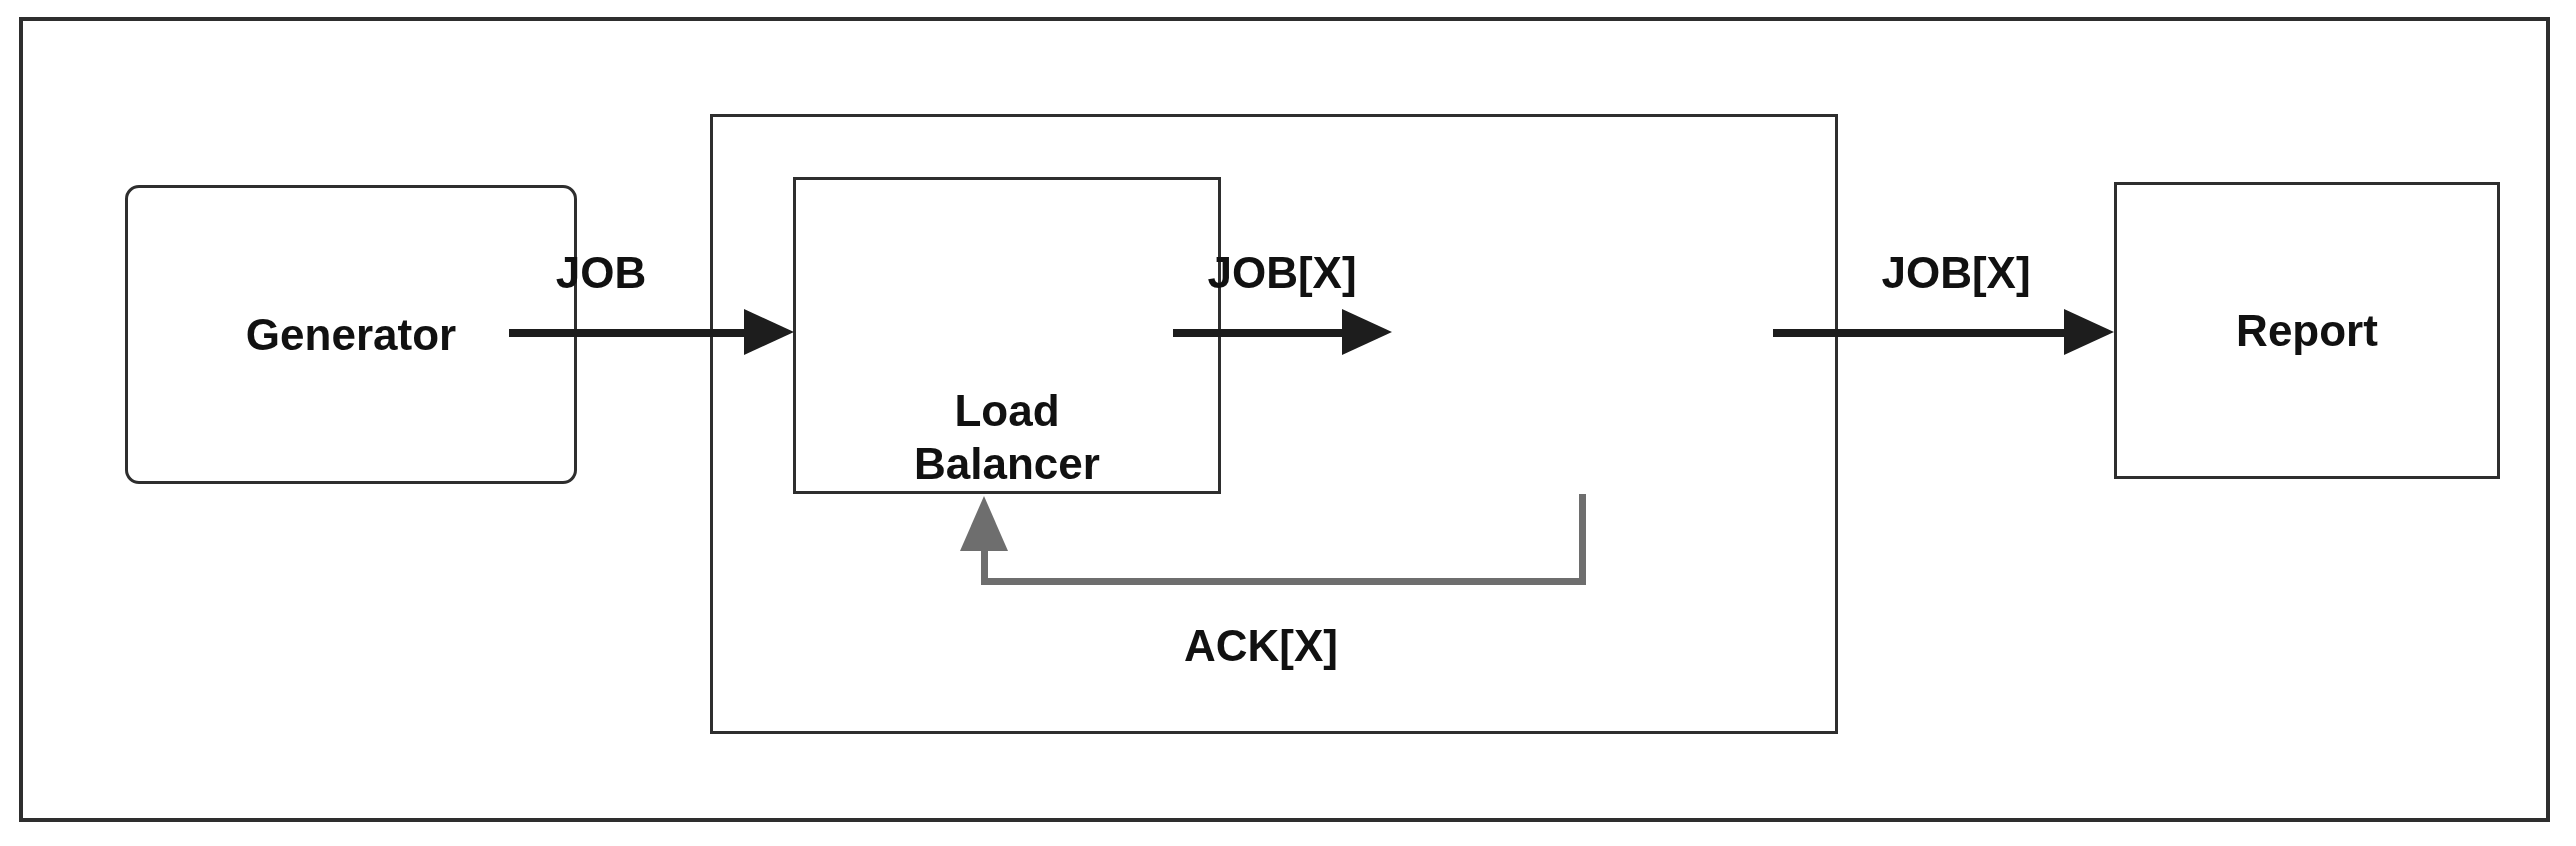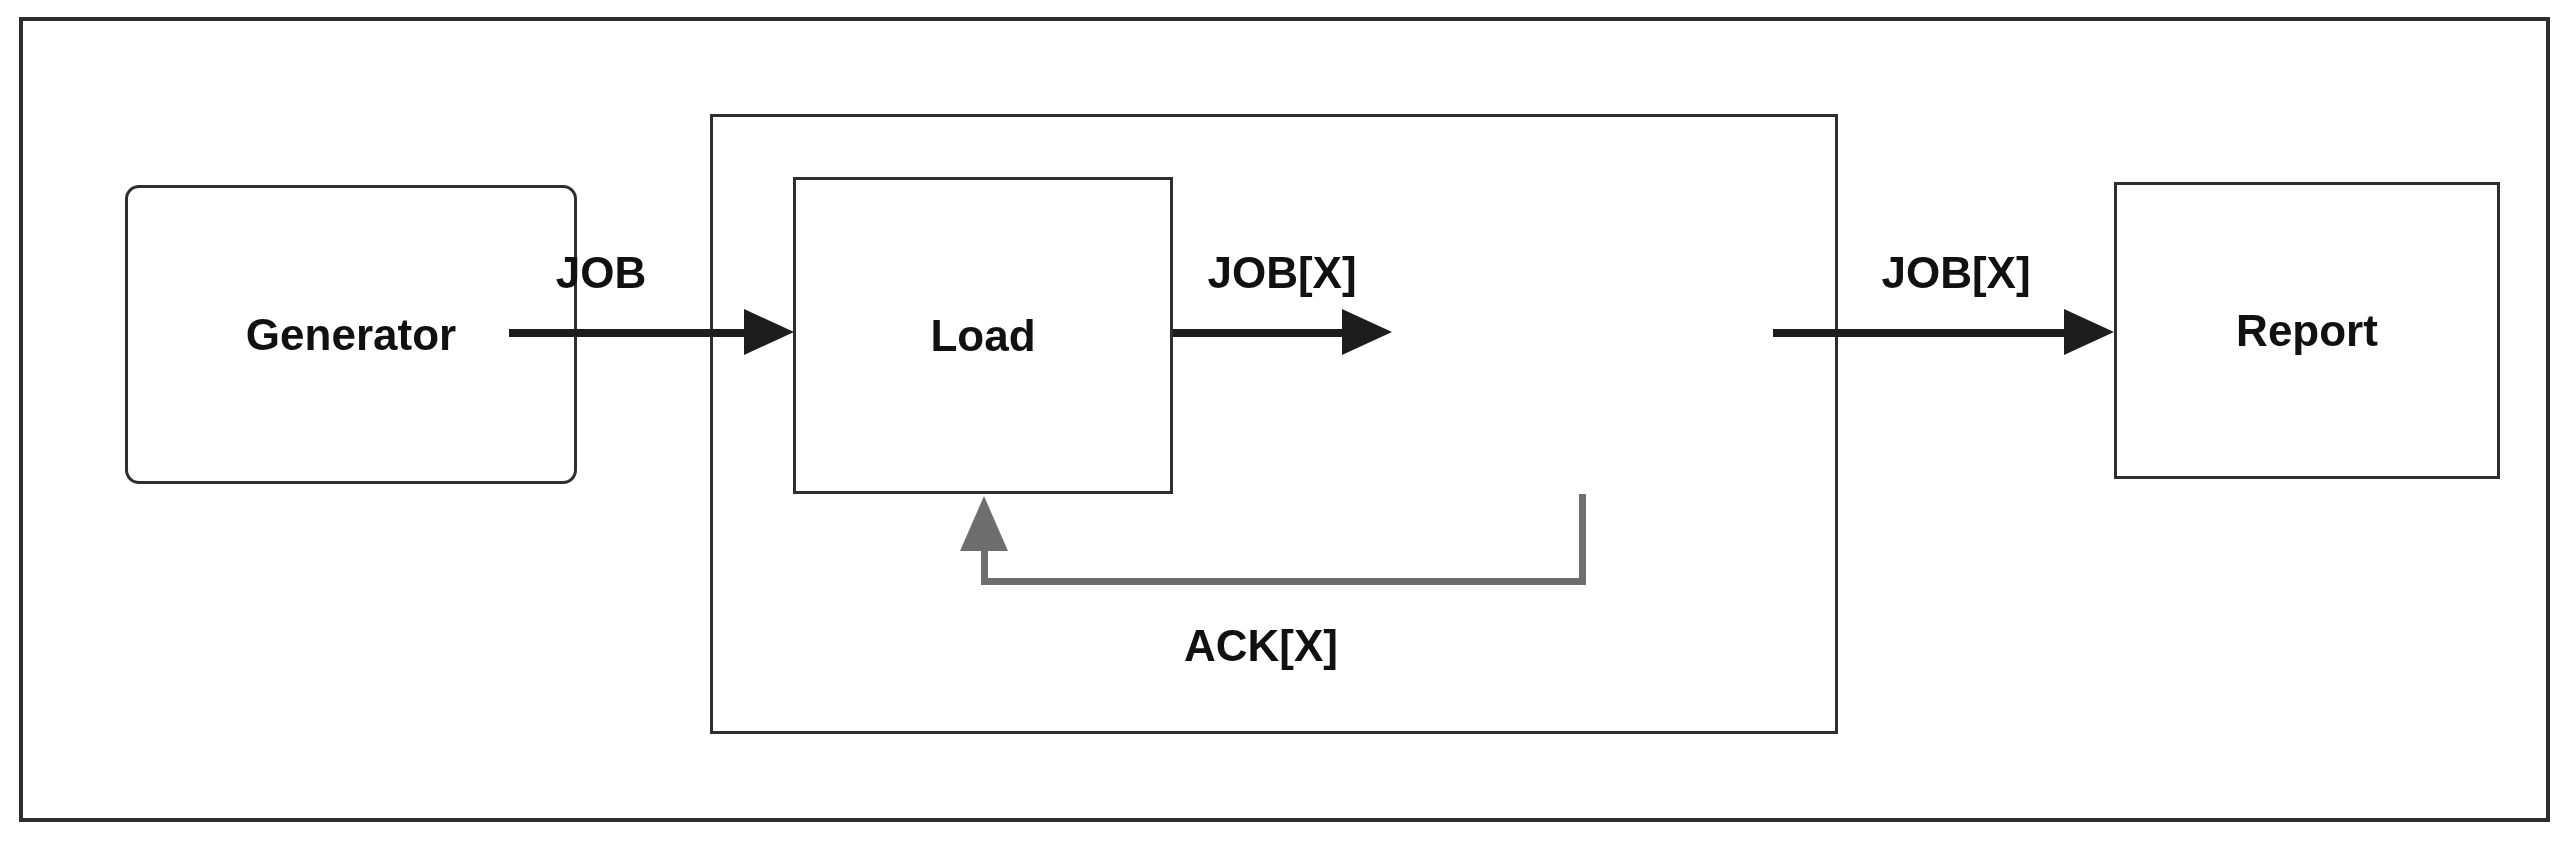--- a/index.html
+++ b/index.html
@@ -45,21 +45,21 @@
     display: flex;
     align-items: center;
     justify-content: center;
     text-align: center;
     color: var(--text);
     font-weight: bold;
     font-size: 44px;
     line-height: 1.22;
   }
   .box-generator { left: 125px; top: 185px; width: 452px; height: 299px; border-radius: 14px; }
-  .box-lb        { left: 793px; top: 177px; width: 380px; height: 317px; }
+  .box-lb        { left: 793px; top: 177px; width: 428px; height: 317px; align-items: flex-end; }
   .box-server    { left: 1390px; top: 177px; width: 383px; height: 317px; }
   .box-report    { left: 2114px; top: 182px; width: 386px; height: 297px; }
   .lbl-line { display: block; }
   
   .hline {
     position: absolute;
     height: 7.7px; top: 329px;
     background: var(--line);
   }
   .edge1-line { left: 509px;  width: 239px; }
@@ -111,20 +111,21 @@
 
   <div class="cluster"></div>
 
   <div class="box box-generator">
     <span class="lbl-line">Generator</span>
   </div>
 
   <div class="box box-lb">
     <span>
       <span class="lbl-line">Load</span>
+      <span class="lbl-line">Balancer</span>
     </span>
   </div>
 
 
   <div class="box box-report">
     <span class="lbl-line">Report</span>
   </div>
 
   <div class="hline edge1-line"></div>
   <div class="tri-right edge1-head"></div>

